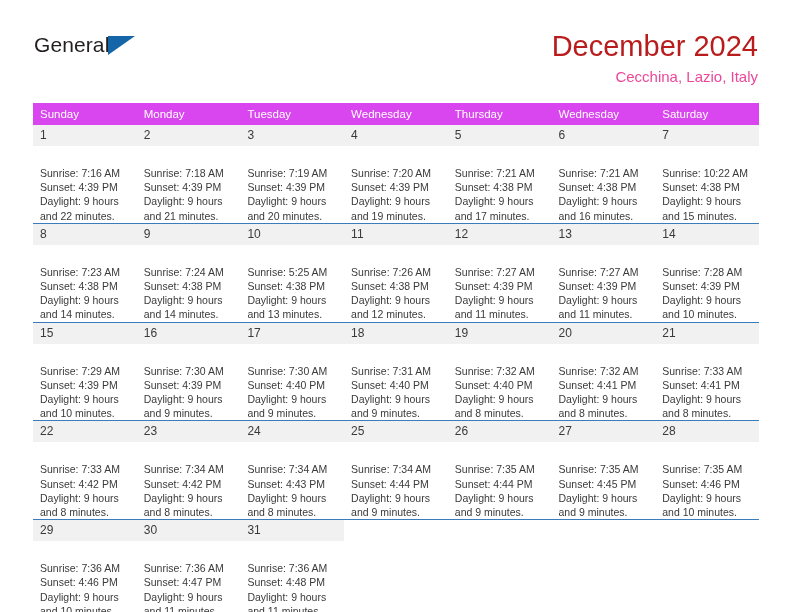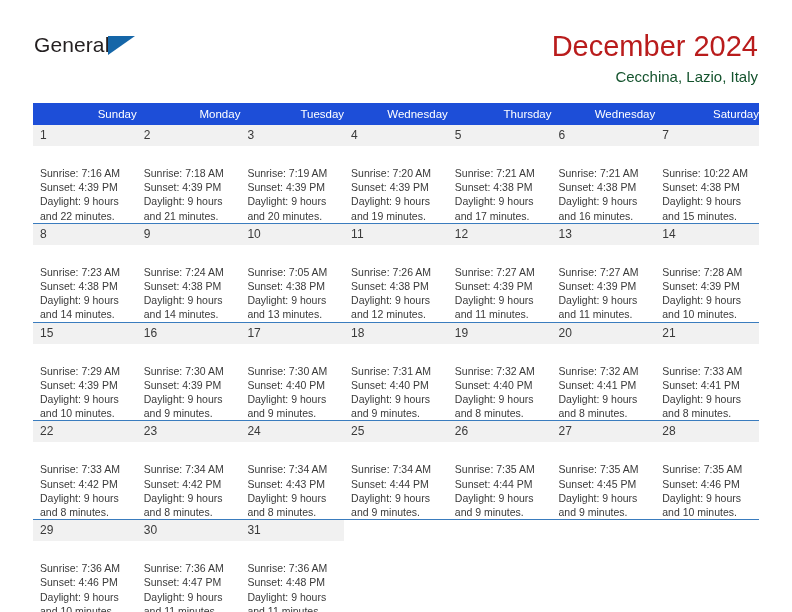--- a/index.html
+++ b/index.html
@@ -76,41 +76,41 @@
     font-size: 29px;
     font-weight: normal;
     color: #b91c1c;
     line-height: 34px;
     margin: 0;
     white-space: nowrap;
   }
   .cal-subtitle {
     font-size: 15px;
     font-weight: normal;
-    color: #14532d;
+    color: #ec4899;
     line-height: 20px;
     margin: 4px 0 6px 0;
     white-space: nowrap;
   }
 
   
   .calendar {
     position: absolute;
     left: 33px;
     top: 103px;
     width: 726px;
     border-collapse: collapse;
     table-layout: fixed;
   }
   .calendar th {
-    background: #1d4ed8;
+    background: #d946ef;
     color: #ffffff;
     font-size: 11.5px;
     font-weight: normal;
-    text-align: right;
+    text-align: left;
     padding: 5px 0 5px 7px;
     height: 12px;
     border: none;
   }
   .calendar td {
     width: 103.7px;
     vertical-align: top;
     padding: 0;
     border: none;
     background: #ffffff;
@@ -253,21 +253,21 @@
             <div class="details">
               <div>Sunrise: 7:24 AM</div>
               <div>Sunset: 4:38 PM</div>
               <div>Daylight: 9 hours</div>
               <div>and 14 minutes.</div>
             </div>
           </td>
           <td class="day-cell">
             <div class="daynum">10</div>
             <div class="details">
-              <div>Sunrise: 7:05 AM</div>
+              <div>Sunrise: 5:25 AM</div>
               <div>Sunset: 4:38 PM</div>
               <div>Daylight: 9 hours</div>
               <div>and 13 minutes.</div>
             </div>
           </td>
           <td class="day-cell">
             <div class="daynum">11</div>
             <div class="details">
               <div>Sunrise: 7:26 AM</div>
               <div>Sunset: 4:38 PM</div>

